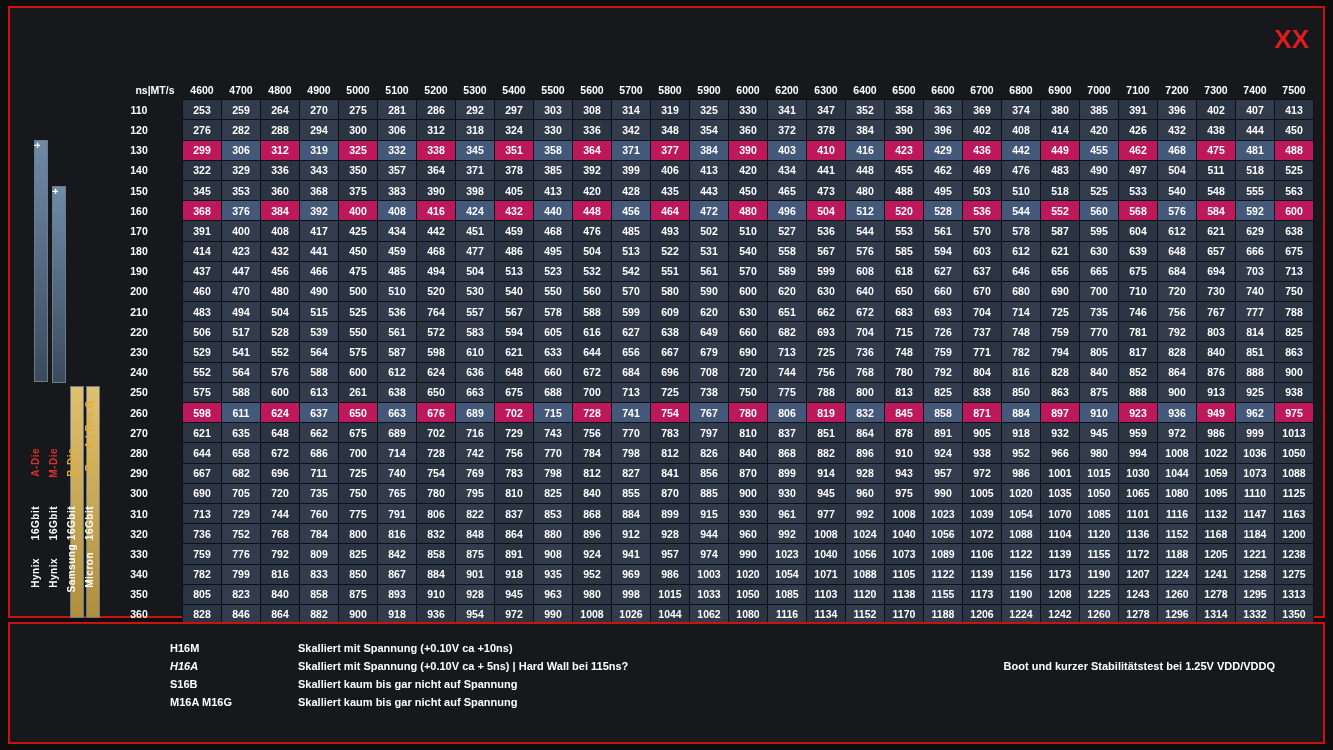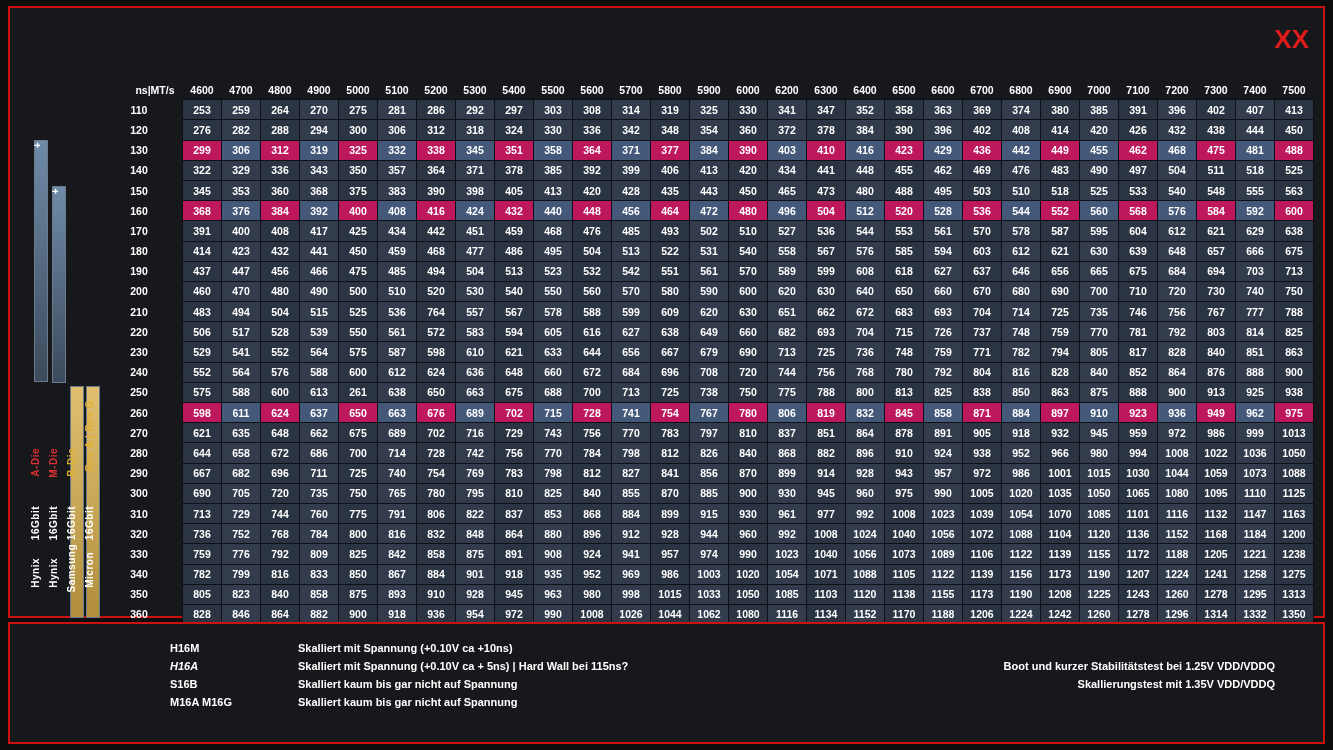--- a/index.html
+++ b/index.html
@@ -971,17 +971,16 @@
     <div class="notes" id="notes-content">
         <div class="n-key" style="top: 18px;">H16M</div>
         <div class="n-val" style="top: 18px;">Skalliert mit Spannung (+0.10V ca +10ns)</div>
         <div class="n-key" style="top: 36px; font-style: italic;">H16A</div>
         <div class="n-val" style="top: 36px;">Skalliert mit Spannung (+0.10V ca +  5ns) | Hard Wall bei 115ns?</div>
         <div class="n-key" style="top: 54px;">S16B</div>
         <div class="n-val" style="top: 54px;">Skalliert kaum bis gar nicht auf Spannung</div>
         <div class="n-key" style="top: 72px;">M16A  M16G</div>
         <div class="n-val" style="top: 72px;">Skalliert kaum bis gar nicht auf Spannung</div>
         <div class="n-right" style="top: 36px; left: 845px; width: 420px;">Boot und kurzer Stabilitätstest bei 1.25V VDD/VDDQ</div>
-        <div class="n-right" style="top: 54px; left: 845px; width: 420px;">Skallierungstest mit 1.35V VDD/VDDQ</div>
       </div>
   </div>
 
 </div>
 
 </body></html>

